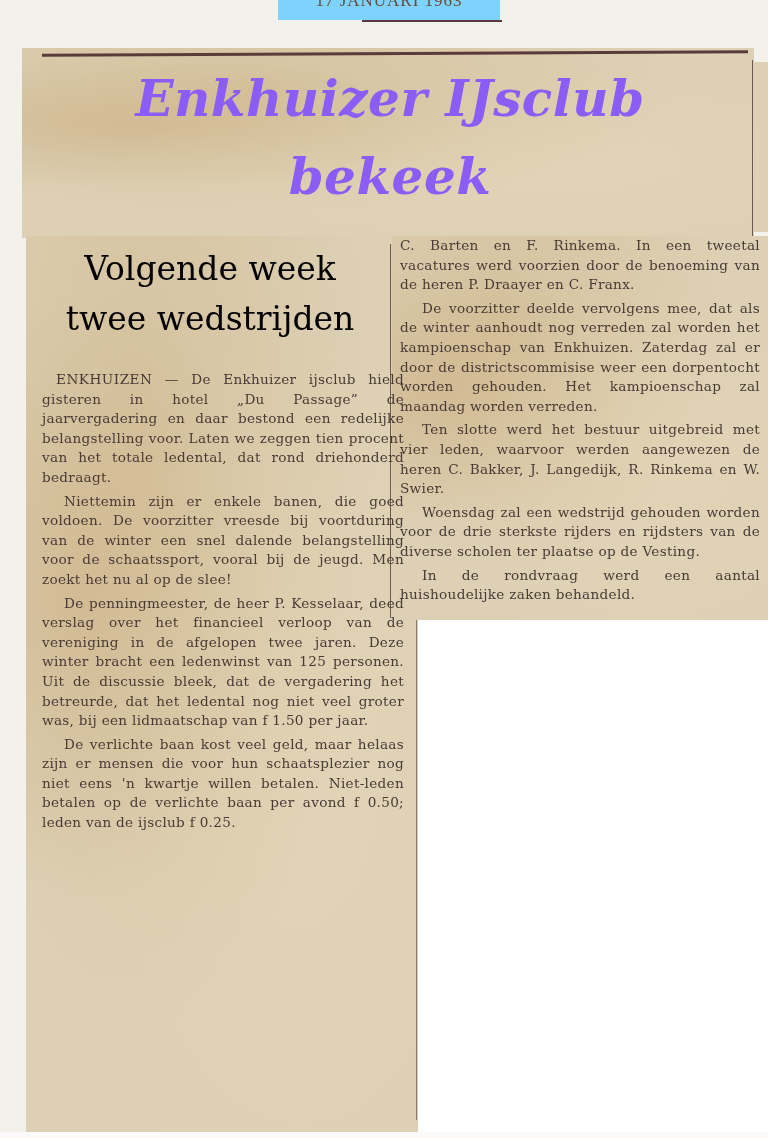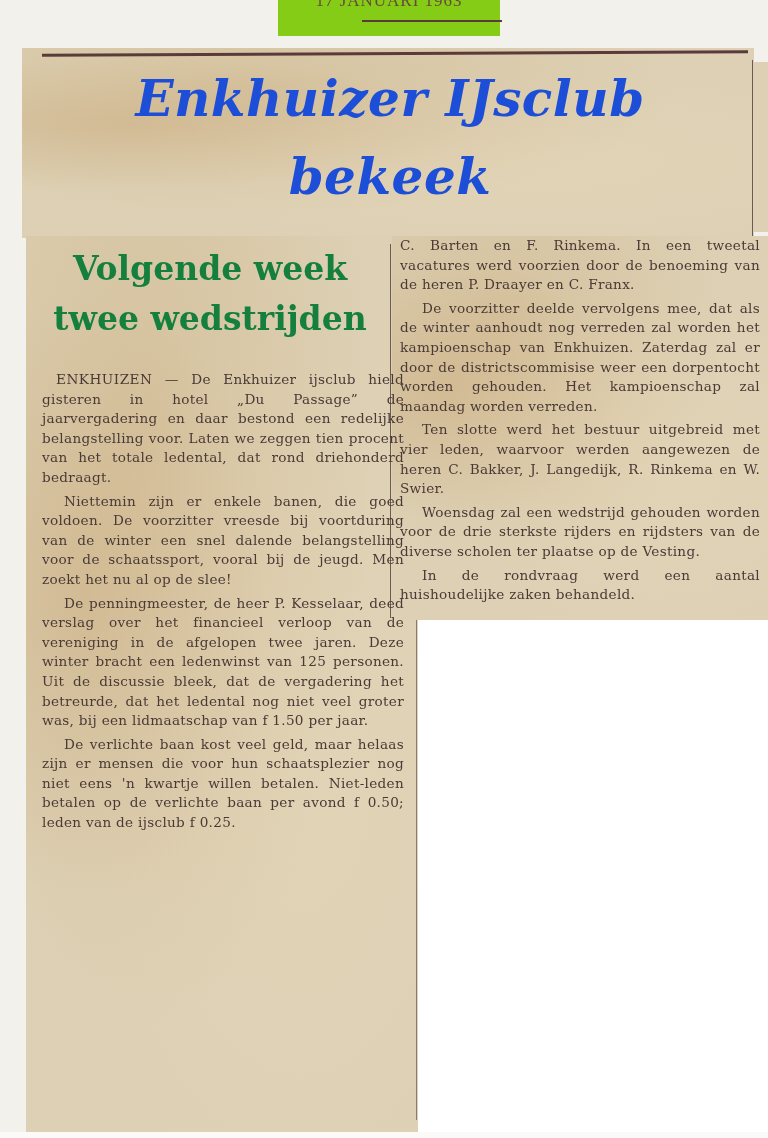--- a/index.html
+++ b/index.html
@@ -1,22 +1,22 @@
 <!DOCTYPE html>
 <html><head>
 <meta charset="utf-8">
 <style>
   html, body { margin: 0; padding: 0; }
   body {
     width: 768px; height: 1138px; position: relative; overflow: hidden;
     background: #f3f1ec;
   }
   .date-strip {
-    position: absolute; left: 278px; top: 0; width: 222px; height: 36px;
-    background: #84cc16;
+    position: absolute; left: 278px; top: 0; width: 222px; height: 20px;
+    background: #7dd3fc;
     font-family: "Liberation Serif", serif; font-size: 17px; color: #6b4a3a;
     text-align: center; line-height: 10px; letter-spacing: 1px; overflow: hidden;
   }
   .date-strip span { display: block; margin-top: -4px; }
   .date-underline {
     position: absolute; left: 362px; top: 20px; width: 140px; height: 2px;
     background: #5a3a3a;
   }
   .clip {
     position: absolute; background: #ddd0b4;
@@ -32,26 +32,26 @@
   .top-rule {
     position: absolute; left: 42px; top: 52px; width: 706px; height: 3px;
     background: #5a3a3a; transform: rotate(-0.3deg);
   }
   .right-edge-rule {
     position: absolute; left: 752px; top: 60px; width: 1px; height: 176px; background: #6a5a50;
   }
   .headline {
     position: absolute; left: 30px; top: 60px; width: 720px;
     font-family: "DejaVu Serif", serif; font-style: italic; font-weight: bold;
-    color: #1d4ed8; text-align: center; margin: 0;
+    color: #8b5cf6; text-align: center; margin: 0;
     font-size: 50px; line-height: 78px; letter-spacing: 0.5px;
   }
   .subhead {
     position: absolute; left: 30px; top: 244px; width: 360px;
-    font-family: "DejaVu Serif", serif; font-weight: bold; color: #15803d;
+    font-family: "DejaVu Serif", serif; font-weight: normal; color: #000000;
     text-align: center; font-size: 33px; line-height: 50px; margin: 0;
   }
   .col-rule {
     position: absolute; left: 390px; top: 244px; width: 1px; height: 374px; background: #6a5a50;
   }
   .col-rule2 {
     position: absolute; left: 416px; top: 620px; width: 1px; height: 500px; background: #8a7a70;
   }
   .col {
     position: absolute;

